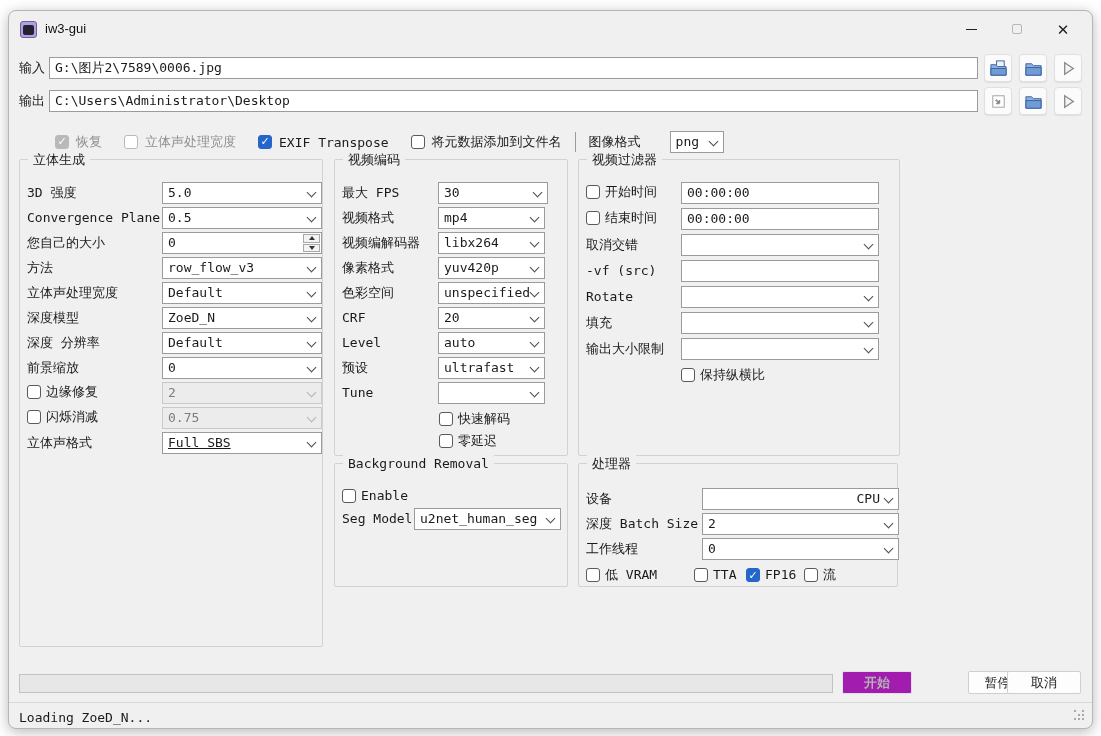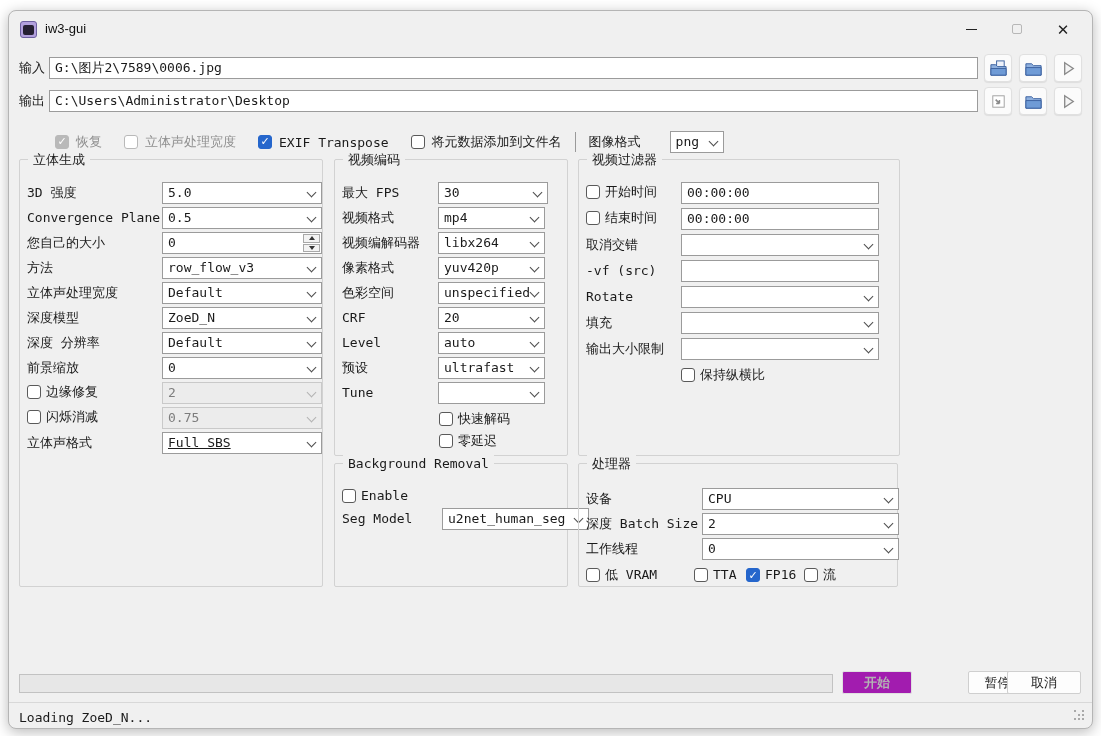--- a/index.html
+++ b/index.html
@@ -135,21 +135,21 @@
     <span class="cb"></span>
     <span>将元数据添加到文件名</span>
     <span class="vsep"></span>
     <span>图像格式</span>
     <span class="combo" style="position:relative;width:54px;display:inline-block;margin-left:22px;">
       <span>png</span>
       <span class="chev"></span>
     </span>
   </div>
 
-  <div class="panel" style="left:10px;top:148px;width:304px;height:428px;padding-left:41px;">
+  <div class="panel" style="left:10px;top:148px;width:304px;height:488px;padding-left:41px;">
     <span class="ptitle">立体生成</span>
     <div class="row" style="top:22px;">
         <span class="lbl">3D 强度</span>
       <div class="combo" style="left:135px;width:160px;"><span>5.0</span><span class="chev"></span></div>
       </div>
     <div class="row" style="top:47px;">
         <span class="lbl">Convergence Plane</span>
       <div class="combo" style="left:135px;width:160px;"><span>0.5</span><span class="chev"></span></div>
       </div>
     <div class="row" style="top:72px;">
@@ -299,27 +299,27 @@
   <div class="panel" style="left:325px;top:452px;width:234px;height:124px;">
     <span class="ptitle">Background Removal</span>
     <div class="row" style="top:22px;">
         <span class="lbl-cb">
           <span class="cb"></span>
           <span>Enable</span>
         </span>
       </div>
     <div class="row" style="top:44px;">
         <span class="lbl">Seg Model</span>
-      <div class="combo" style="left:100px;width:147px;padding-right:15px;"><span>u2net_human_seg</span><span class="chev"></span></div>
+      <div class="combo" style="left:72px;width:147px;padding-right:15px;"><span>u2net_human_seg</span><span class="chev"></span></div>
       </div>
   </div>
 
   <div class="panel" style="left:569px;top:452px;width:320px;height:124px;">
     <span class="ptitle">处理器</span>
-    <div class="row" style="top:24px;">
+    <div class="row" style="top:24px;text-align:right;">
         <span class="lbl">设备</span>
       <div class="combo" style="left:116px;width:197px;"><span>CPU</span><span class="chev"></span></div>
       </div>
     <div class="row" style="top:49px;">
         <span class="lbl">深度 Batch Size</span>
       <div class="combo" style="left:116px;width:197px;"><span>2</span><span class="chev"></span></div>
       </div>
     <div class="row" style="top:74px;">
         <span class="lbl">工作线程</span>
       <div class="combo" style="left:116px;width:197px;"><span>0</span><span class="chev"></span></div>

